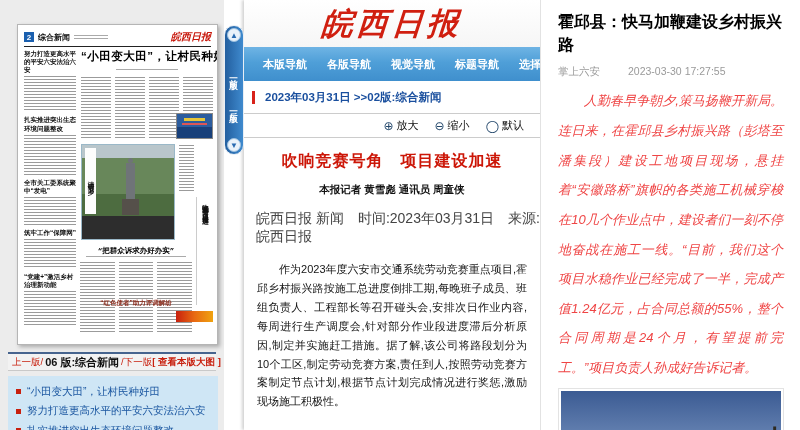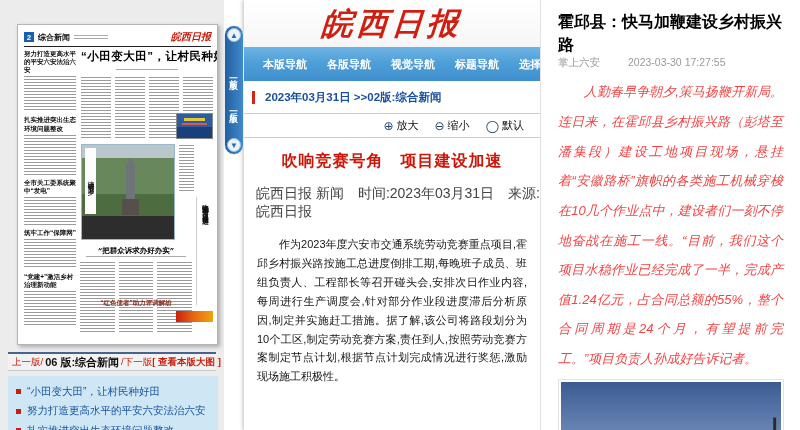--- a/index.html
+++ b/index.html
@@ -87,21 +87,21 @@
                    letter-spacing:1px; font-family:"DejaVu Serif",serif; }
   .article-byline { margin-top:11px; text-align:center; font-size:10.5px; font-weight:bold; color:#111; }
   .article-meta { margin:13px 0 14px 12px; font-size:14px; color:#444; }
   .article-body { margin:7px 13px 0; }
   .article-body p { font-size:11px; line-height:1.72; color:#141414; text-indent:2em; text-align:justify; }
 
   
   .right-panel { position:absolute; left:540px; top:0; width:260px; height:430px; background:#fff;
                  border-left:1px solid #e2e2e2; padding:10px 17px 0; }
   .rp-title { font-size:16px; font-weight:bold; color:#000000; line-height:1.45; }
-  .rp-meta { display:flex; gap:28px; font-size:10.5px; color:#9a9a9a; }
+  .rp-meta { display:flex; gap:28px; margin-top:9px; font-size:10.5px; color:#9a9a9a; }
   .rp-body p { margin-top:7px; font-size:13px; line-height:2.28; color:#ef4444; text-indent:2em; text-align:justify;font-style:italic; }
   .rp-photo { margin-top:5px; width:226px; height:142px; border:1px solid #e3e3e3; background:#fff; padding:2px; }
   .rp-photo svg { display:block; width:100%; height:100%; }
 </style>
 </head>
 <body>
 
 <div id="app">
 
   <div class="left-panel">
@@ -214,20 +214,21 @@
       <span class="tool-btn">
         <span class="tool-icon">⊖</span>
         <span>缩小</span>
       </span>
       <span class="tool-btn">
         <span class="tool-icon">◯</span>
         <span>默认</span>
       </span>
     </div>
     <div class="article-title">吹响竞赛号角　项目建设加速</div>
+    <div class="article-byline">本报记者 黄雪彪 通讯员 周童侠</div>
     <div class="article-meta">皖西日报 新闻　时间:2023年03月31日　来源:皖西日报</div>
     <div class="article-body">
       <p>作为2023年度六安市交通系统劳动竞赛重点项目,霍邱乡村振兴路按施工总进度倒排工期,每晚班子成员、班组负责人、工程部长等召开碰头会,安排次日作业内容,每周进行生产调度会,针对部分作业段进度滞后分析原因,制定并实施赶工措施。据了解,该公司将路段划分为10个工区,制定劳动竞赛方案,责任到人,按照劳动竞赛方案制定节点计划,根据节点计划完成情况进行奖惩,激励现场施工积极性。</p>
 
     </div>
   </div>
 
   <div class="right-panel">
     <div class="rp-title">霍邱县：快马加鞭建设乡村振兴路</div>
     <div class="rp-meta">

